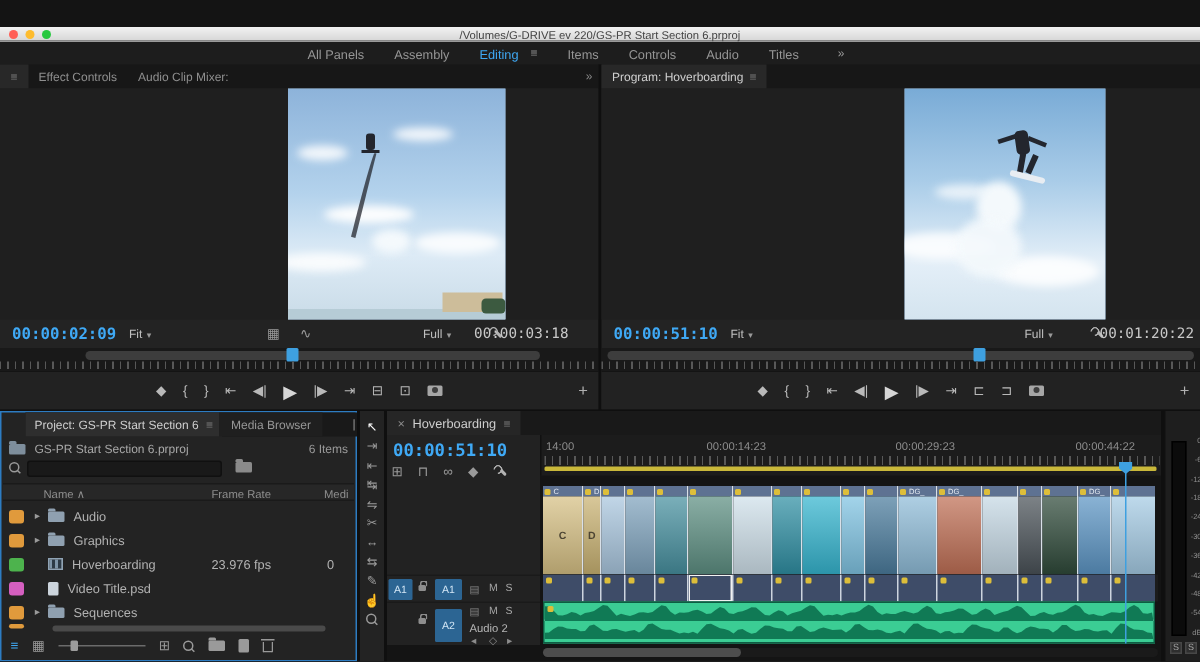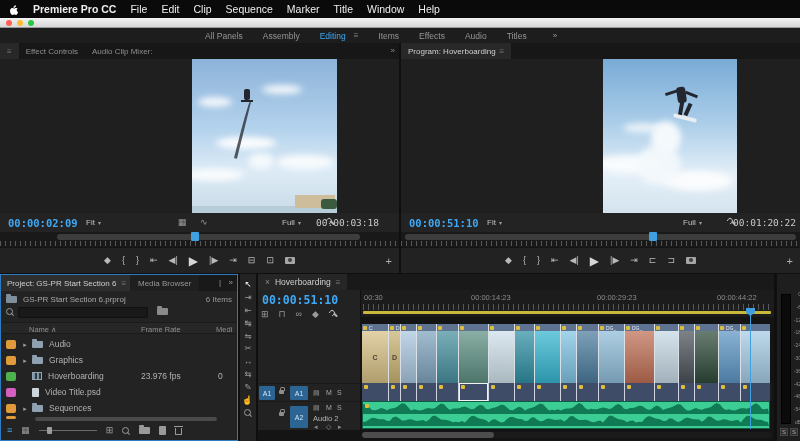--- a/index.html
+++ b/index.html
@@ -105,51 +105,36 @@
 #mt .scale{position:absolute;left:15px;top:18px;width:9px;height:133px;display:flex;flex-direction:column;justify-content:space-between;align-items:flex-end}
 #mt .scale span{font-size:5px;color:#8f8f8f;line-height:1}
 .sbox{width:8px;height:8px;background:#2e2e2e;border:1px solid #474747;color:#aaa;font-size:6px;display:flex;align-items:center;justify-content:center}
 .gap{position:absolute;background:#0f0f0f}
 </style>
 </head>
 <body>
 
 <div id="app">
 
-  <div id="mb" class="p">
-    <svg width="10" height="12" viewBox="0 0 10 12">
-        <path d="M5 3.2c.8-1 2-1 2-1s.2 1-.6 1.9C5.6 5 4.6 4.9 4.6 4.9S4.3 4 5 3.2zM7.4 5c-1.1-.1-1.6.5-2.3.5S3.9 4.9 3 5C2 5.2 1 6.2 1 8c0 1.9 1.5 4 2.5 4 .6 0 .9-.4 1.7-.4s1 .4 1.7.4c1 0 2.2-2.1 2.2-3 0 0-1.4-.5-1.4-2 0-1.3 1.1-1.8 1.1-1.8S8.3 5.1 7.4 5z" fill="#fff"></path>
-      </svg>
-    <span class="app">Premiere Pro CC</span>
-    <div id="mb-items" class="flex" style="gap:14px">
-        <span>File</span>
-        <span>Edit</span>
-        <span>Clip</span>
-        <span>Sequence</span>
-        <span>Marker</span>
-        <span>Title</span>
-        <span>Window</span>
-        <span>Help</span>
-      </div>
-  </div>
 
   <div id="tb" class="p">
     <span class="light" style="left:6px;background:#ff5f57"></span>
     <span class="light" style="left:17px;background:#febc2e"></span>
     <span class="light" style="left:28px;background:#28c840"></span>
+    <span class="path">/Volumes/G-DRIVE ev 220/GS-PR Start Section 6.prproj</span>
   </div>
 
   <div id="ws" class="p">
     <div id="ws-tabs" class="flex" style="gap:20px">
         <span>All Panels</span>
         <span>Assembly</span>
         <span class="active">Editing</span>
         <span class="tabmenu">≡</span>
         <span>Items</span>
-        <span>Effects</span>
+        <span>Controls</span>
         <span>Audio</span>
         <span>Titles</span>
       </div>
     <span class="ic" style="margin-left:6px;font-size:8px">»</span>
   </div>
 
   <div class="panel p" style="left:0;top:43px;width:399px;height:230px">
     <div class="phead" style="height:16px">
       <div class="ptab on">
         <span class="pmenu">≡</span>
@@ -262,21 +247,21 @@
           <span class="tbtn">⊐</span>
           <span class="i-cam"></span>
         </div>
       <span class="plus">+</span>
     </div>
   </div>
 
   <div class="gap" style="left:0;top:273px;width:800px;height:1px"></div>
 
   <div id="pj" class="p">
-    <div style="position:absolute;left:0;top:0;width:236px;height:16px;background:#191919">
+    <div style="position:absolute;left:16px;top:0;width:236px;height:16px;background:#191919">
       <div style="position:absolute;left:0;top:0;height:16px;background:#2e2e2e;display:flex;align-items:center;gap:5px;padding:0 6px;font-size:8px;color:#cfcfcf">
         <span>Project: GS-PR Start Section 6</span>
           <span class="pmenu">≡</span>
       </div>
       <div style="position:absolute;left:129px;top:0;height:16px;background:#1f1f1f;display:flex;align-items:center;padding:0 8px;font-size:8px;color:#969696">
           <span>Media Browser</span>
         </div>
       <span class="ic" style="position:absolute;right:16px;top:4px;font-size:8px">|</span>
       <span class="ic" style="position:absolute;right:4px;top:4px;font-size:8px">»</span>
     </div>
@@ -394,21 +379,21 @@
       <div class="trkbox" style="left:32px;top:4px;width:18px;height:22px">A2</div>
       <span style="position:absolute;left:55px;top:12px;color:#b5b5b5;font-size:7.5px">Audio 2</span>
       <span class="hdr-ic" style="left:56px;top:21px">◂</span>
       <span class="hdr-ic" style="left:68px;top:21px">◇</span>
       <span class="hdr-ic" style="left:80px;top:21px">▸</span>
     </div>
   </div>
 
   <div id="tl-ruler" class="p">
     <div id="ruler-labels">
-        <span class="lbl" style="left:3px">00:30</span>
+        <span class="lbl" style="left:3px">14:00</span>
         <span class="lbl" style="left:110px">00:00:14:23</span>
         <span class="lbl" style="left:236px">00:00:29:23</span>
         <span class="lbl" style="left:356px">00:00:44:22</span>
       </div>
     <div class="ticks" style="position:absolute;left:2px;top:14px;width:410px;height:6px"></div>
     <div id="workarea"></div>
   </div>
 
   <div id="clips-v" class="p">
       <div class="vclip" style="width:26px">

